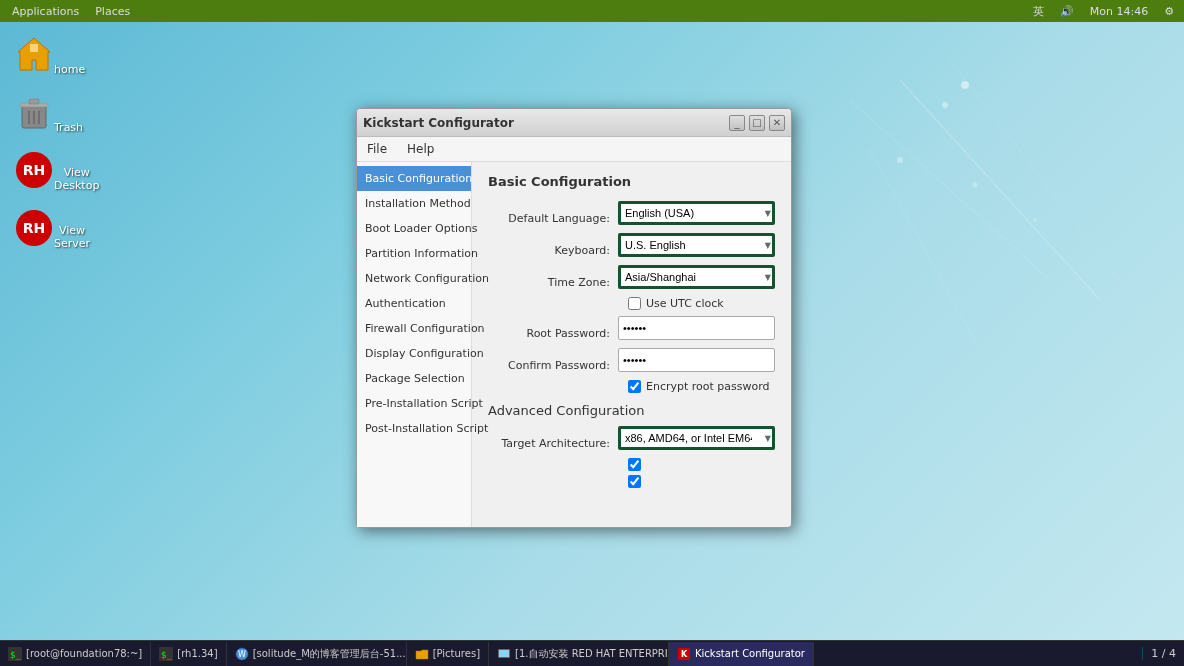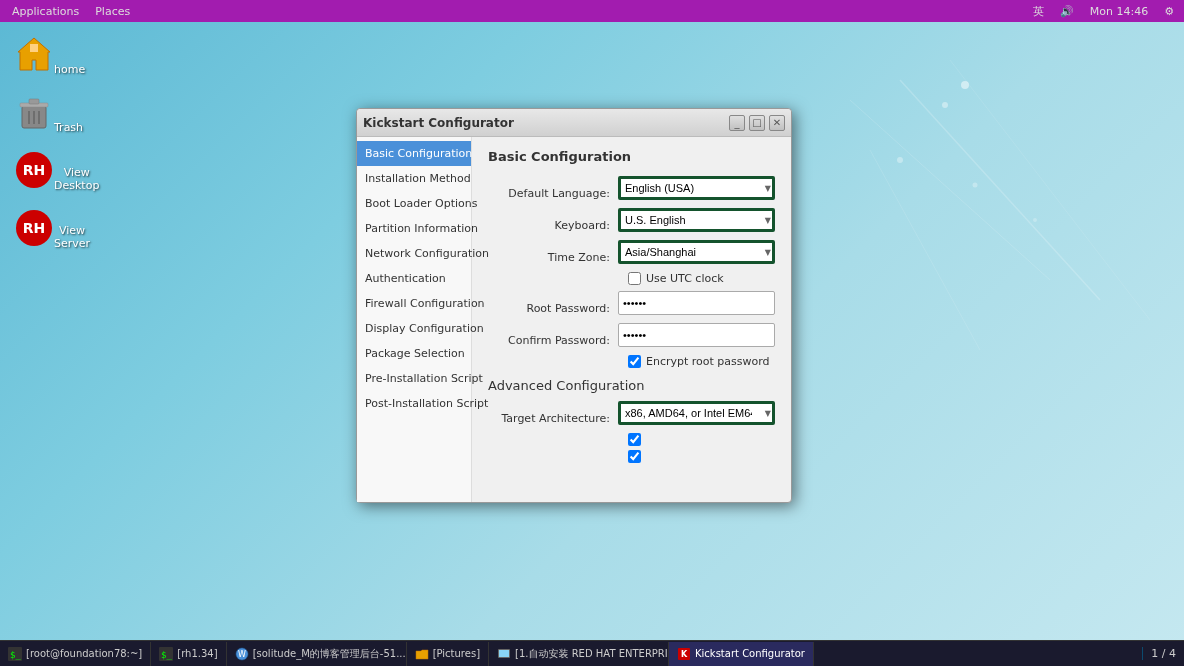--- a/index.html
+++ b/index.html
@@ -19,21 +19,21 @@
       top: 0; left: 0; right: 0; bottom: 0;
       pointer-events: none;
       z-index: 0;
     }
 
     
     .topbar {
       position: absolute;
       top: 0; left: 0; right: 0;
       height: 22px;
-      background: #a21caf;
+      background: #4d7c0f;
       display: flex;
       align-items: center;
       justify-content: space-between;
       z-index: 100;
       padding: 0 6px;
     }
     .topbar-left {
       display: flex;
       align-items: center;
       gap: 4px;
@@ -369,20 +369,24 @@
 
   <div class="dialog-titlebar">
     <span class="dialog-title">Kickstart Configurator</span>
     <div class="dialog-controls">
       <div class="dialog-btn">_</div>
       <div class="dialog-btn">□</div>
       <div class="dialog-btn">✕</div>
     </div>
   </div>
 
+  <div class="menu-bar">
+    <span class="menu-item">File</span>
+    <span class="menu-item">Help</span>
+  </div>
 
   <div class="dialog-body">
 
     <div class="nav-panel">
       <div class="nav-item active">Basic Configuration</div>
       <div class="nav-item">Installation Method</div>
       <div class="nav-item">Boot Loader Options</div>
       <div class="nav-item">Partition Information</div>
       <div class="nav-item">Network Configuration</div>
       <div class="nav-item">Authentication</div>

